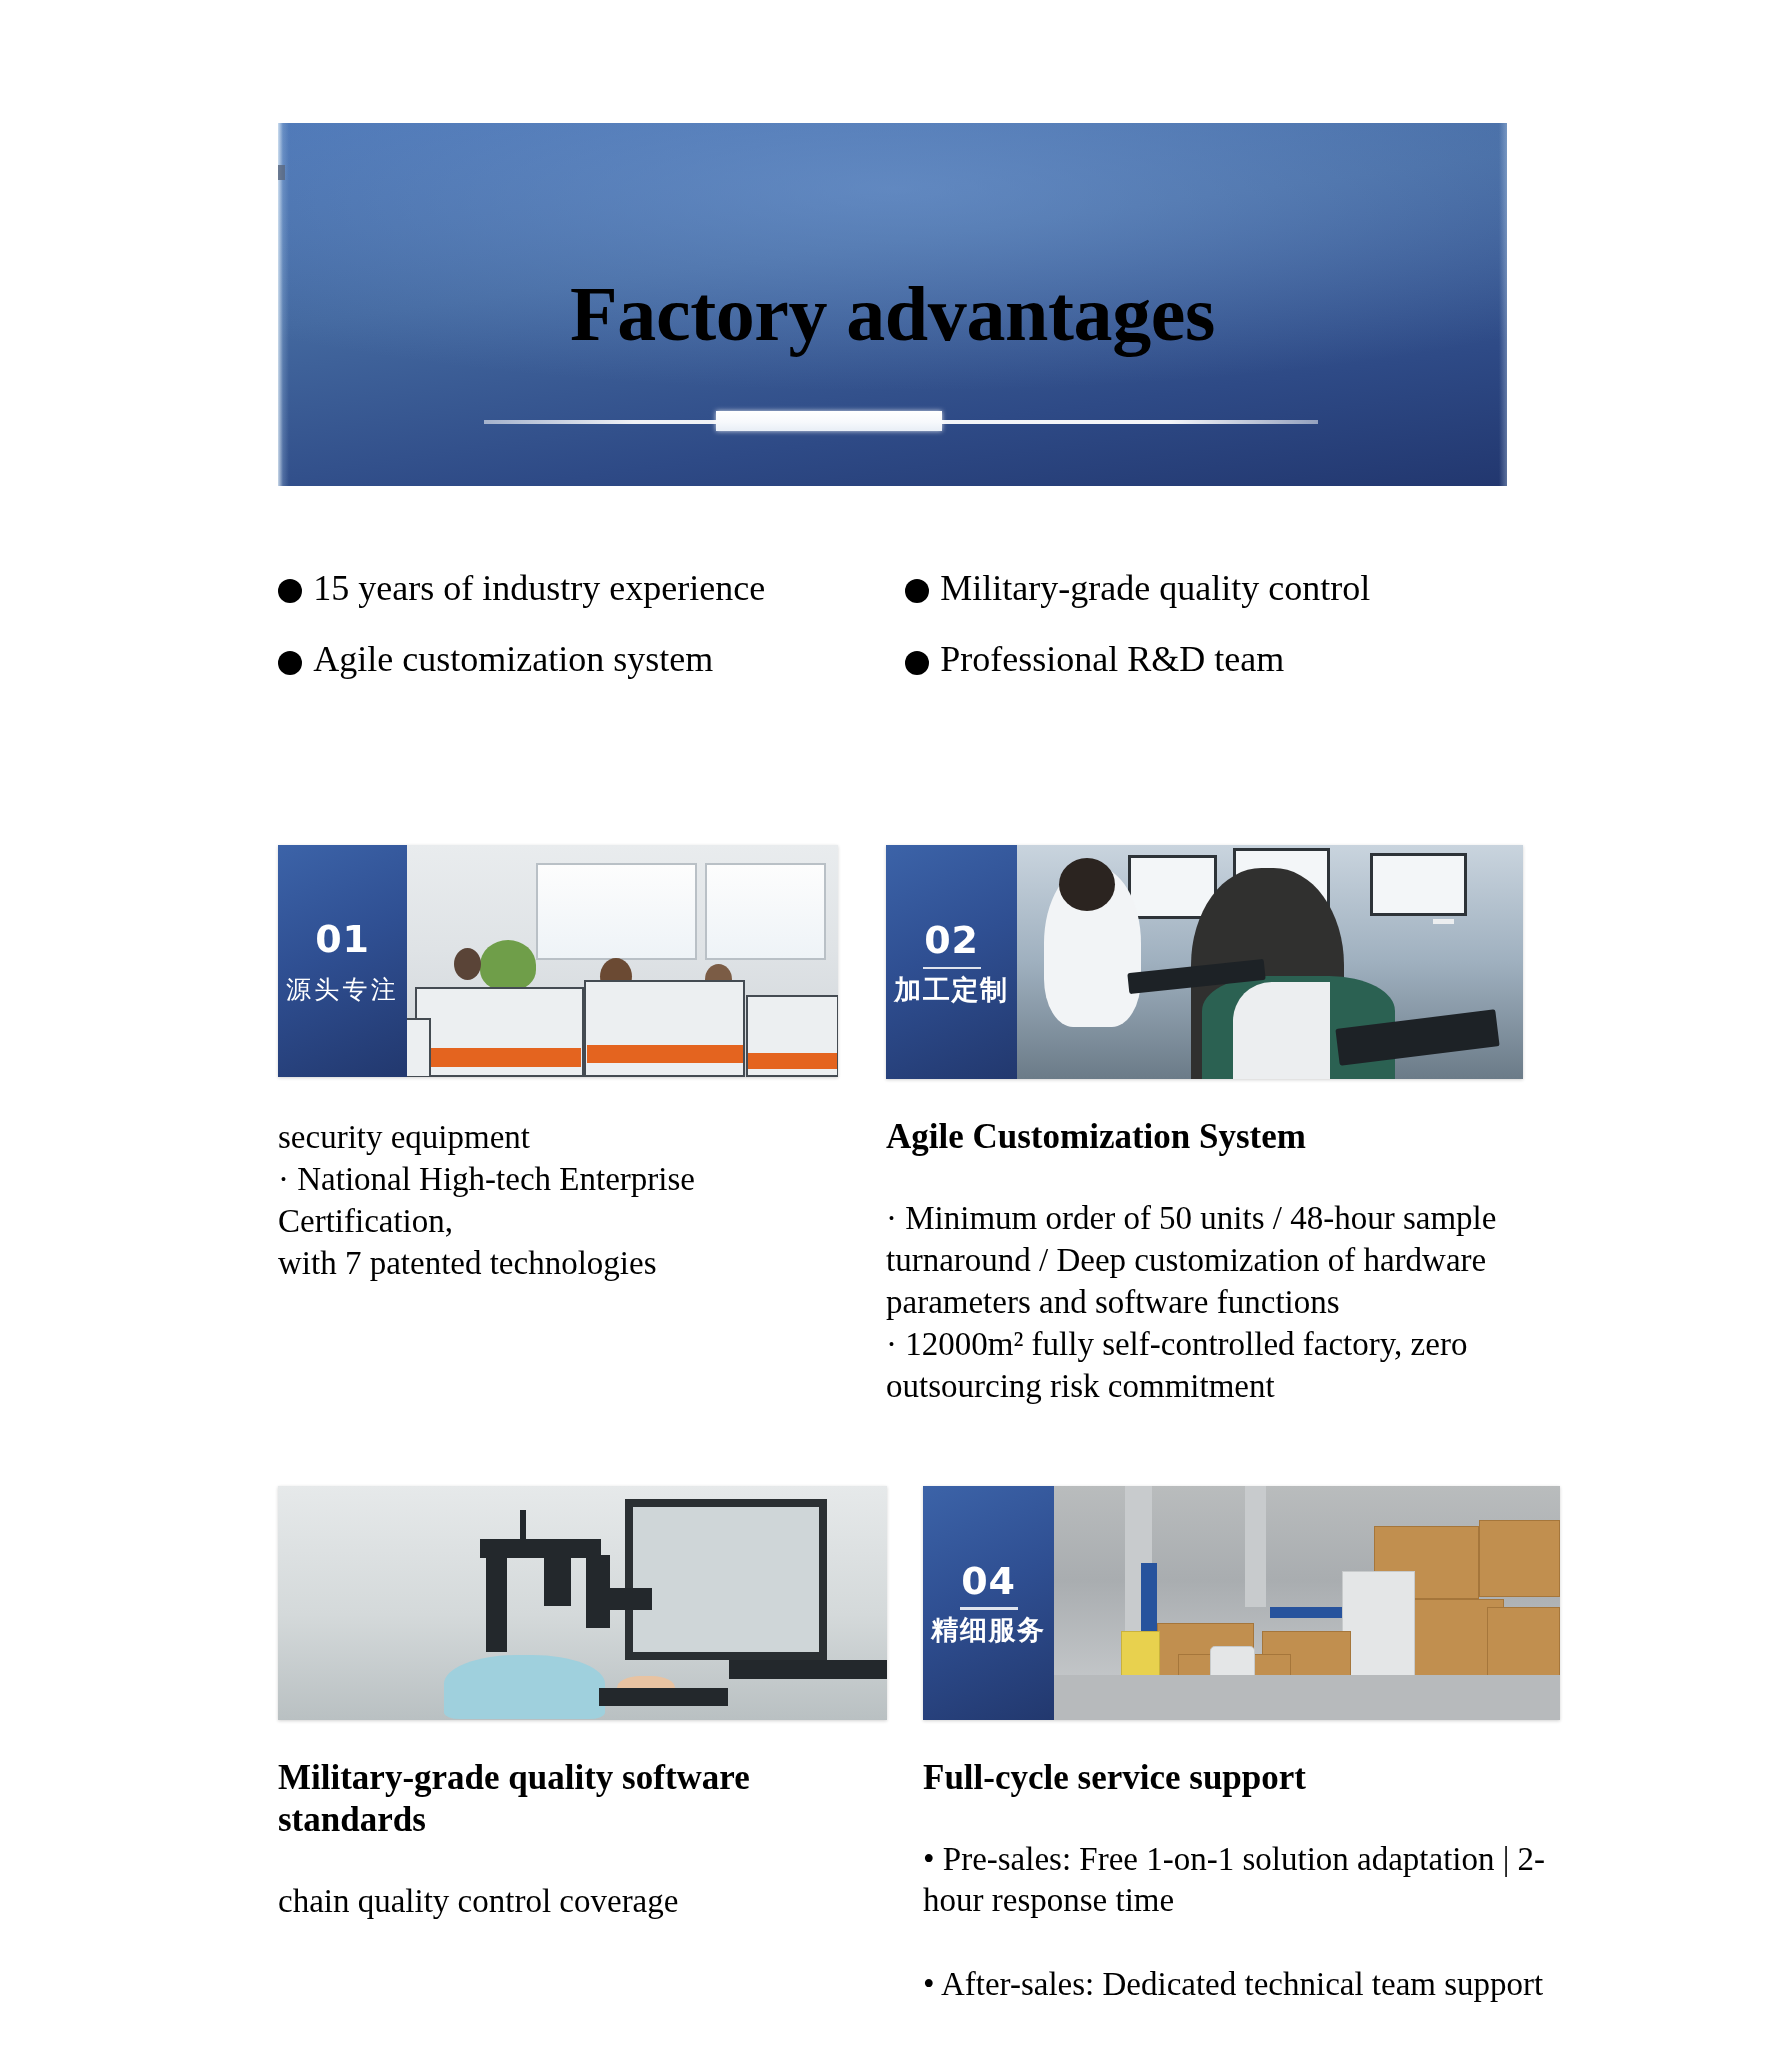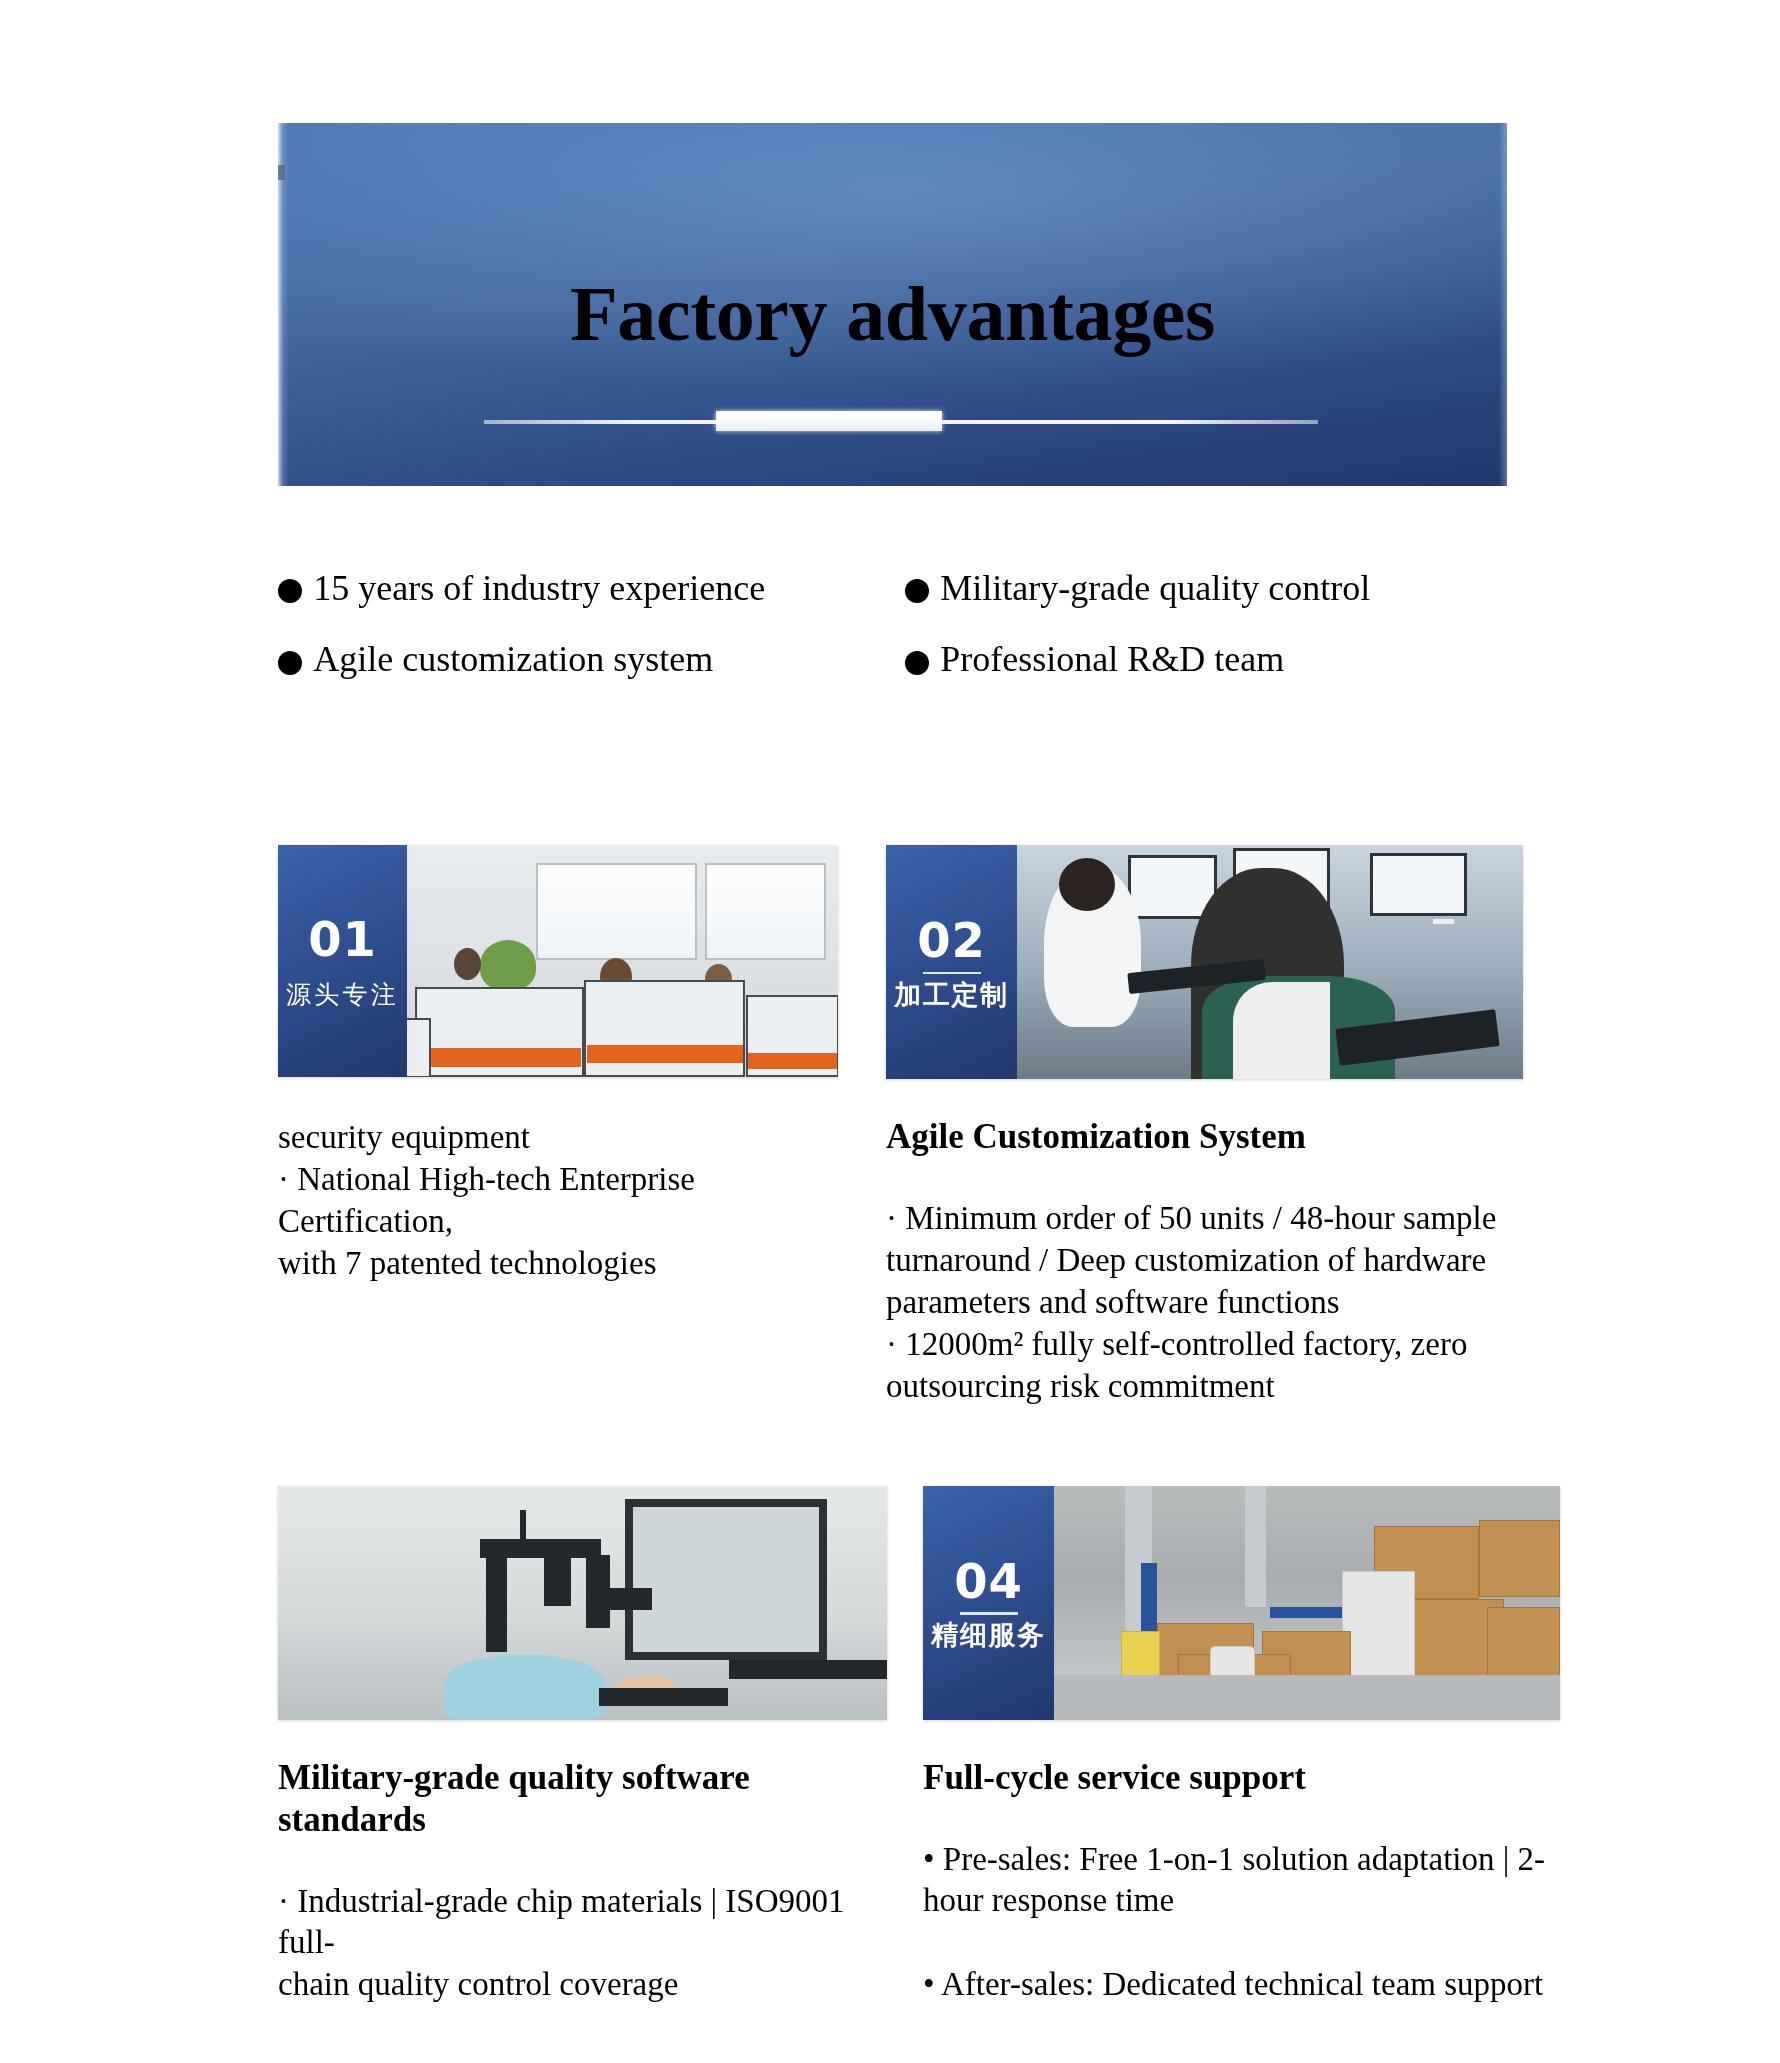--- a/index.html
+++ b/index.html
@@ -114,21 +114,21 @@
     background:linear-gradient(155deg, #3c63a8 0%, #2f4f92 45%, #22386e 100%);
     display:flex; flex-direction:column;
     align-items:center; justify-content:center;
     z-index:3;
   }
   .num-panel.w2 { width:131px; }
   .num {
     color:#ffffff;
     font-family:"DejaVu Sans", sans-serif;
     font-weight:bold;
-    font-size:48px;
+    font-size:38px;
     line-height:1;
     letter-spacing:0.8px;
   }
   .num-rule {
     width:58px; height:2.4px; background:rgba(255,255,255,.85);
     margin:7.3px 0 6.4px 0;
   }
   .num-rule.hide { visibility:hidden; height:4.8px; }
   .num-cn {
     color:#ffffff;
@@ -302,21 +302,20 @@
           <div class="rig" style="left:326px;top:102px;width:48px;height:22.6px;"></div>
           <div class="rig" style="left:242px;top:24px;width:6.4px;height:32px;"></div>
           <div class="smock" style="left:166px;top:169px;width:161px;height:64px;"></div>
           <div class="hand" style="left:339px;top:190px;width:58px;height:29px;"></div>
           <div class="rig" style="left:321px;top:202px;width:129px;height:18px;"></div>
           <div class="rig" style="left:451px;top:174px;width:161px;height:19.3px;"></div>
         </div>
       </div>
       <div class="card-title">Military-grade quality software standards</div>
       <div class="card-body">
-        <div class="p">· Industrial-grade chip materials | ISO9001 full-</div>
         <div class="p">chain quality control coverage</div>
 
       </div>
     </div>
 
     <div class="cell right">
       <div class="photo p4">
         <div class="photo-img ware">
           <div class="pillar" style="left:202px;top:0;width:27px;height:161px;"></div>
           <div class="pillar" style="left:322px;top:0;width:21px;height:121px;"></div>

